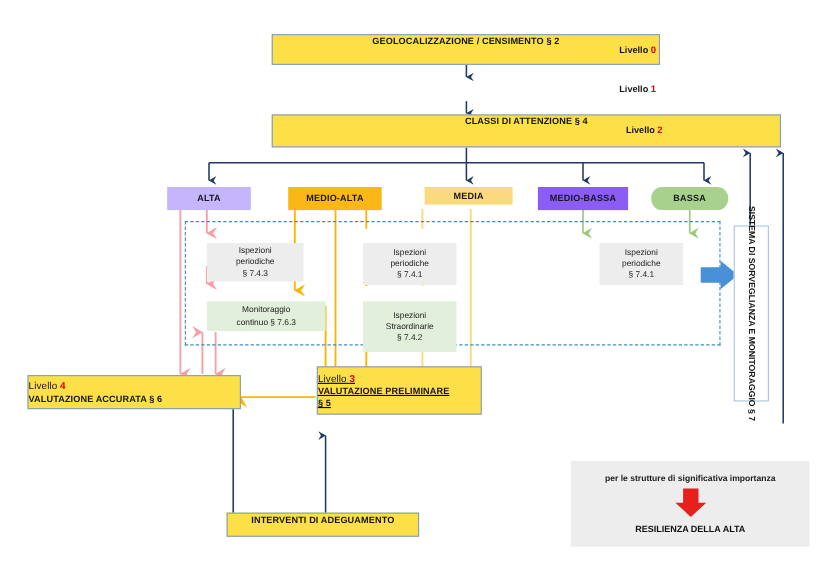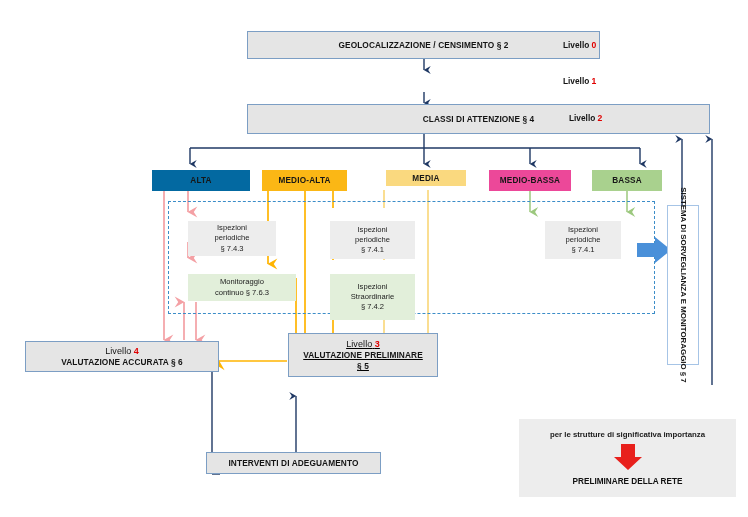--- a/index.html
+++ b/index.html
@@ -2,22 +2,22 @@
 <html><head>
 <meta charset="utf-8">
 <style>
   html,body{margin:0;padding:0;background:#ffffff;}
   body{width:748px;height:517px;position:relative;overflow:hidden;
        font-family:"Liberation Sans","DejaVu Sans",sans-serif;}
   #stage{position:absolute;left:0;top:0;width:748px;height:517px;}
   .abs{position:absolute;box-sizing:border-box;}
 
   
-  .pbox{border:1.3px solid #7C9EC4;background:#e5e5e5;
-        display:flex;align-items:center;justify-content:center;}
+  .pbox{border:1.3px solid #7C9EC4;background:#fde047;
+        display:flex;align-items:flex-start;justify-content:center;}
   .pbox .ttl{font-size:8.3px;font-weight:bold;color:#141414;letter-spacing:.1px;
              text-align:center;line-height:11px;}
 
   .lev{position:absolute;font-size:8.3px;font-weight:bold;color:#141414;padding-left:21px;}
   .lev .n{color:#E00000;font-size:8.6px;}
 
   
   .chip{display:flex;align-items:center;justify-content:center;
         font-size:8.2px;font-weight:bold;color:#171717;letter-spacing:.2px;}
 
@@ -144,33 +144,33 @@
   <div class="abs pbox" style="left:247px;top:104px;width:463px;height:30px;">
     <span class="ttl">CLASSI DI ATTENZIONE § 4</span>
   </div>
   <div class="lev" style="left:548px;top:113px;">
     <span>Livello</span>
     <span class="n">2</span>
   </div>
 
   <div class="abs dash" style="left:168px;top:201px;width:487px;height:113px;"></div>
 
-  <div class="abs chip" id="chip0" style="left:152px;top:170px;width:98px;height:21px;background:#0369a1;">
+  <div class="abs chip" id="chip0" style="left:152px;top:170px;width:76px;height:21px;background:#c4b5fd;">
     <span>ALTA</span>
   </div>
   <div class="abs chip" style="left:262px;top:170px;width:85px;height:21px;background:#FBB715;">
     <span>MEDIO-ALTA</span>
   </div>
   <div class="abs chip" style="left:386px;top:170px;width:80px;height:16px;background:#FAD97F;">
     <span>MEDIA</span>
   </div>
-  <div class="abs chip" style="left:489px;top:170px;width:82px;height:21px;background:#ec4899;">
+  <div class="abs chip" style="left:489px;top:170px;width:82px;height:21px;background:#8b5cf6;">
     <span>MEDIO-BASSA</span>
   </div>
-  <div class="abs chip" style="left:592px;top:170px;width:70px;height:21px;background:#A9D18E;">
+  <div class="abs chip" style="left:592px;top:170px;width:70px;height:21px;background:#A9D18E;border-radius:10px;">
     <span>BASSA</span>
   </div>
 
   <div class="abs act grey" style="left:188px;top:208px;width:88px;height:35px;flex-direction:column;">
     <span>Ispezioni</span>
     <span>periodiche</span>
     <span>§ 7.4.3</span>
   </div>
 
   <div class="abs act green" style="left:188px;top:261px;width:108px;height:27px;flex-direction:column;">
@@ -216,26 +216,26 @@
   <div class="abs pbox" style="left:288px;top:333px;width:150px;height:44px;flex-direction:column;text-decoration:underline;">
     <div class="ttl">
       <span style="font-weight:normal;font-size:9px;">Livello</span>
       <span style="color:#E00000;font-size:9px;">3</span>
     </div>
     <span class="ttl">VALUTAZIONE PRELIMINARE</span>
     <span class="ttl">§ 5</span>
   </div>
 
 
-  <div class="abs pbox" style="left:206px;top:452px;width:175px;height:22px;">
+  <div class="abs pbox" style="left:206px;top:466px;width:175px;height:22px;">
     <span class="ttl">INTERVENTI DI ADEGUAMENTO</span>
   </div>
 
   <div class="abs res" style="left:519px;top:419px;width:217px;height:78px;
               display:flex;flex-direction:column;align-items:center;justify-content:center;">
     <div class="l1">per le strutture di significativa importanza</div>
     <svg style="position:relative;width:40px;height:28px;margin:4px 0 6px 0;">
       <path d="M13,1 L27,1 L27,14 L34,14 L20,27 L6,14 L13,14 Z" fill="#E8201C"></path>
     </svg>
-    <div class="l2">PRELIMINARE DELLA RETE</div>
+    <div class="l2">RESILIENZA DELLA ALTA</div>
   </div>
 
 </div>
 
 </body></html>

